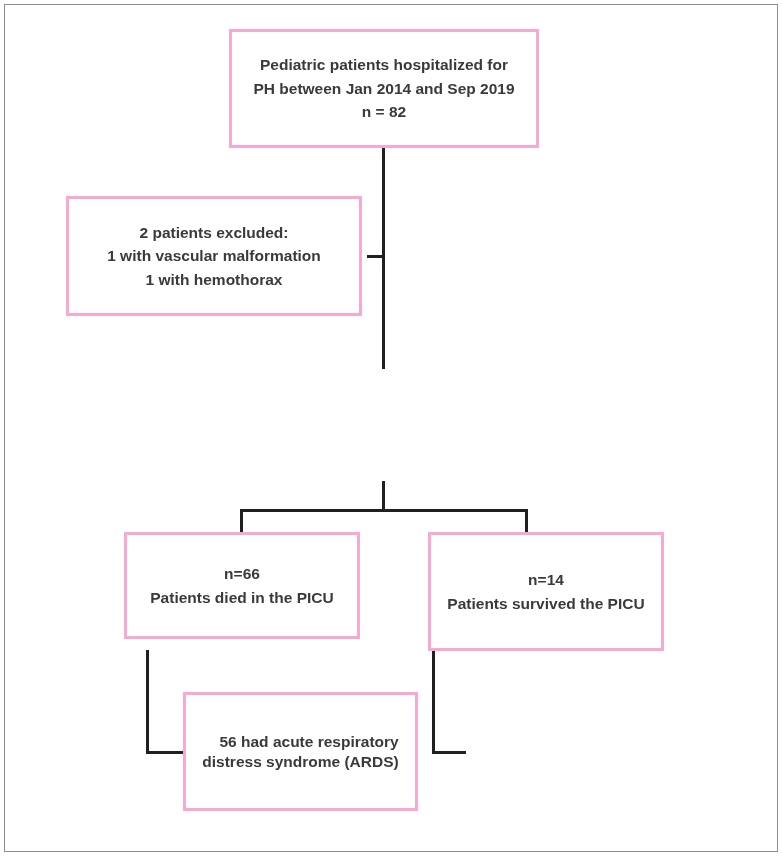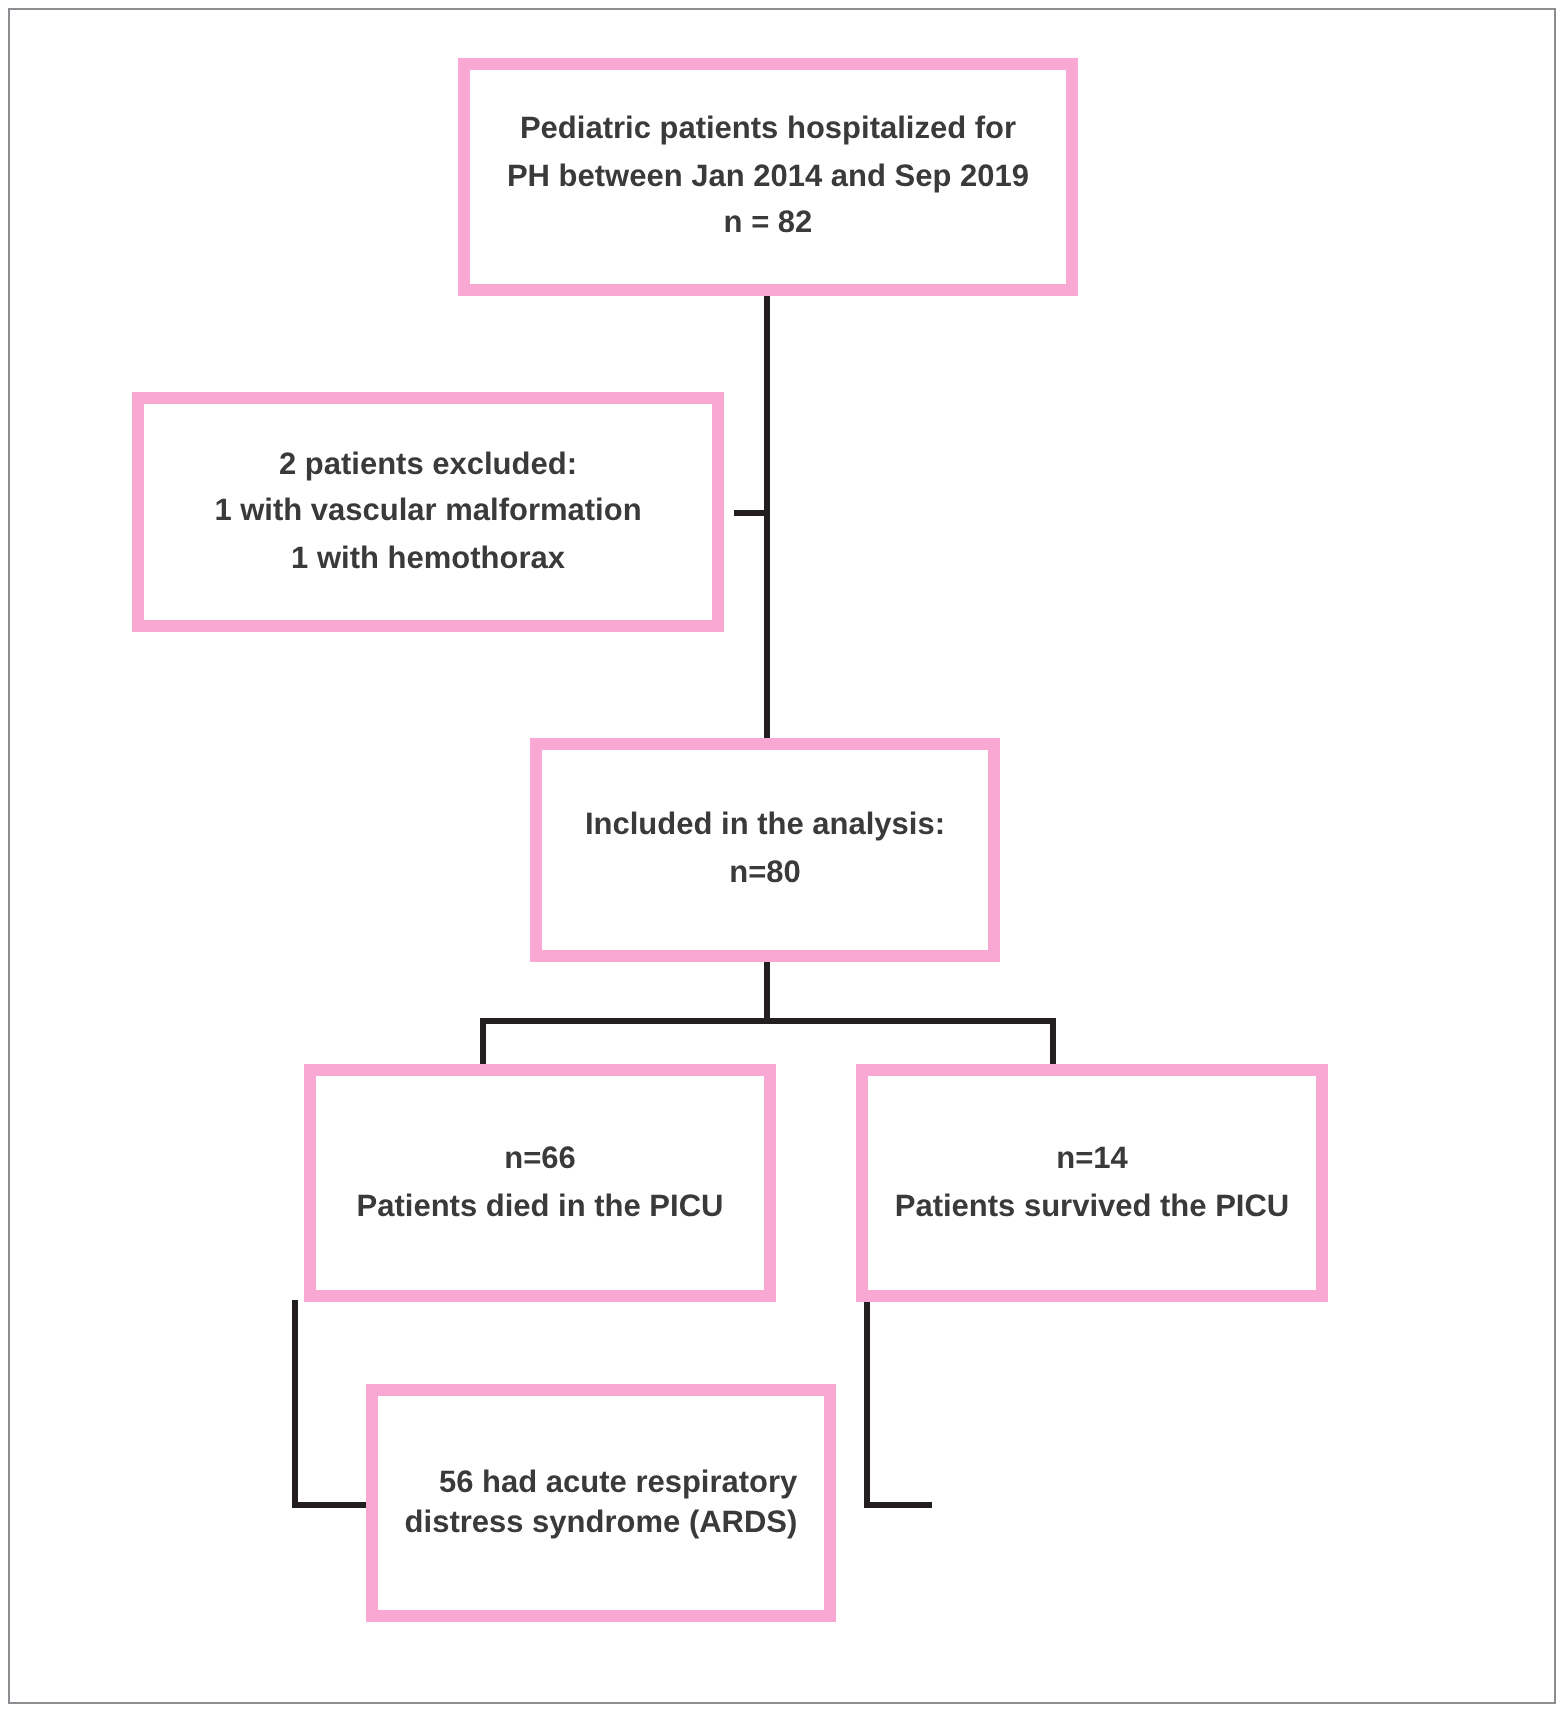--- a/index.html
+++ b/index.html
@@ -21,21 +21,21 @@
     top: 4px;
     width: 774px;
     height: 848px;
     border: 1px solid #8b8d90;
     box-sizing: border-box;
     pointer-events: none;
   }
   .node {
     position: absolute;
     box-sizing: border-box;
-    border: 6px solid #f9a8d4;
+    border: 3px solid #f9a8d4;
     background: #ffffff;
     display: flex;
     align-items: center;
     justify-content: center;
     text-align: center;
   }
   .node-text {
     color: #3a3a3c;
     font-weight: bold;
     font-size: 15.5px;
@@ -83,26 +83,22 @@
 PH between Jan 2014 and Sep 2019
 n = 82</span>
   </div>
 
   <div class="node" style="left:66px; top:196px; width:296px; height:120px;">
     <span class="node-text">2 patients excluded:
 1 with vascular malformation
 1 with hemothorax</span>
   </div>
 
-  <div class="node" style="left:265px; top:369px; width:235px; height:112px;">
-    <span class="node-text">Included in the analysis:
-n=80</span>
-  </div>
 
-  <div class="node" style="left:124px; top:532px; width:236px; height:119px;margin-left:28px;">
+  <div class="node" style="left:124px; top:532px; width:236px; height:107px;">
     <span class="node-text">n=66
 Patients died in the PICU</span>
   </div>
 
   <div class="node" style="left:408px; top:532px; width:236px; height:119px;margin-left:20px;">
     <span class="node-text">n=14
 Patients survived the PICU</span>
   </div>
 
   <div class="node" style="left:183px; top:692px; width:235px; height:119px;text-align:right;">

